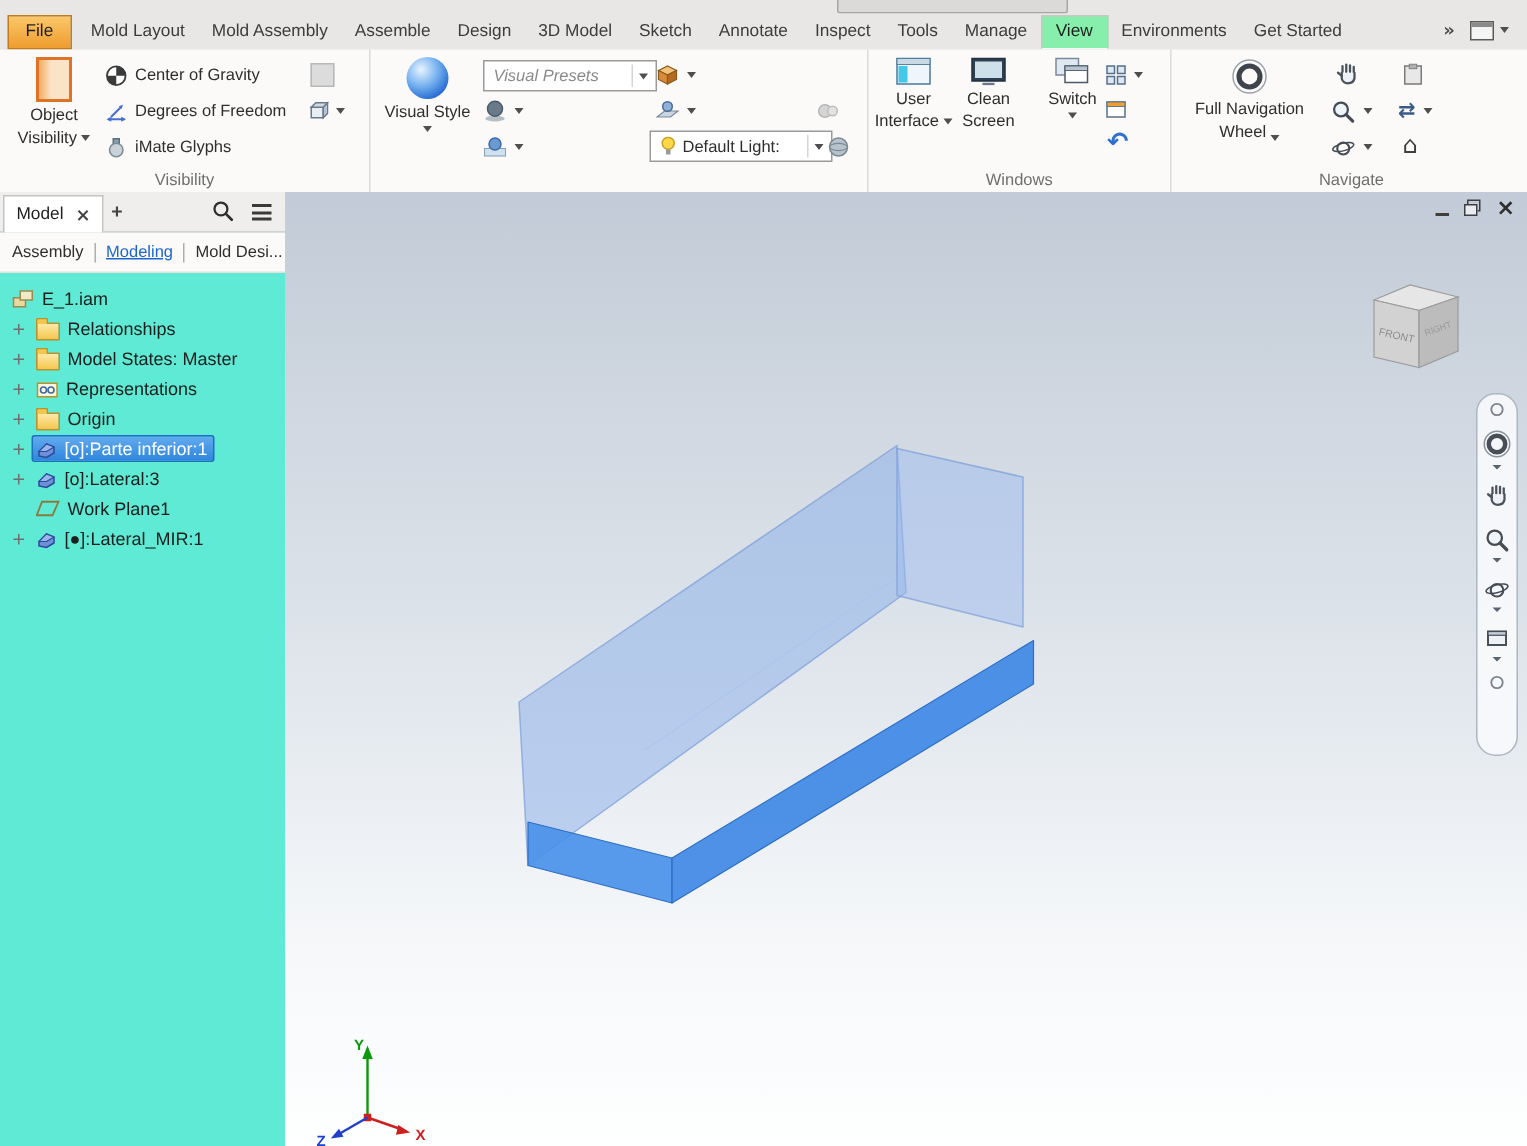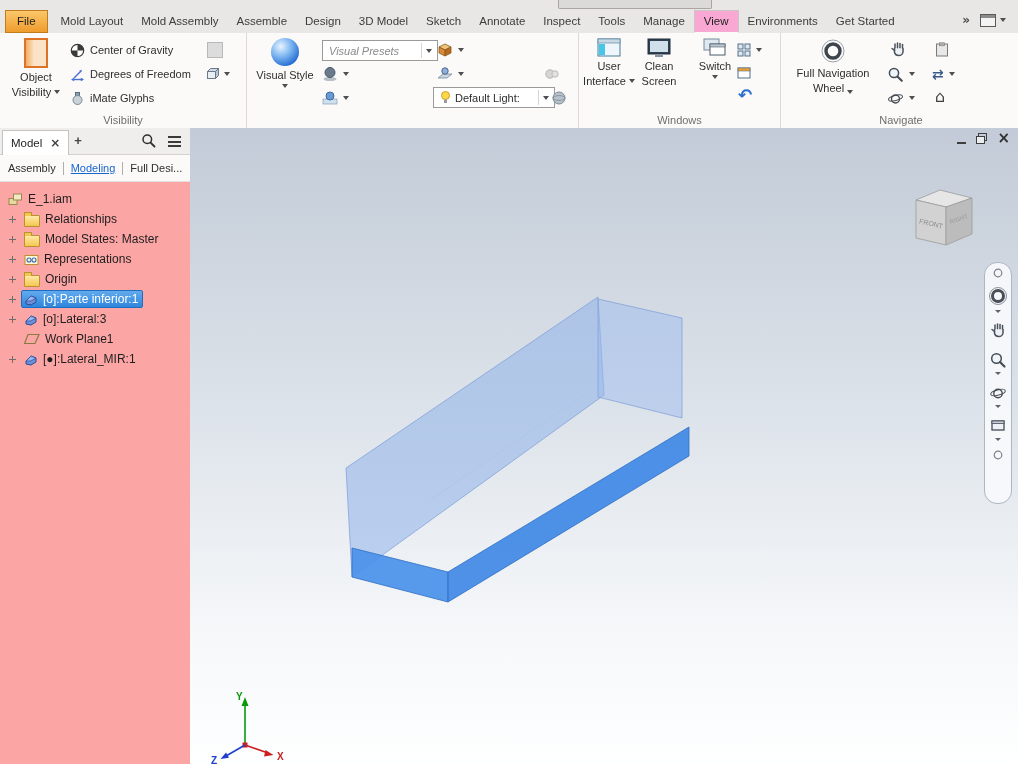--- a/index.html
+++ b/index.html
@@ -5,21 +5,21 @@
   html,body{margin:0;padding:0}
   body{font-family:"Liberation Sans","DejaVu Sans",sans-serif;background:#6b6b6b}
   .app{position:relative;width:1018px;height:764px;background:#e9e7e5;overflow:hidden;font-size:11.5px;color:#333}
 
   
   .topstrip{position:absolute;top:0;left:0;width:100%;height:10px;background:#e9e7e5}
   .top-partial{position:absolute;top:0;left:558px;width:152px;height:8px;background:#dcdad8;border:1px solid #a8a5a2;border-top:none;border-radius:0 0 2px 2px}
   .tabbar{position:absolute;top:10px;left:0;width:100%;height:23px;background:#e9e7e5;display:flex;align-items:stretch;padding-left:5px}
   .tab{line-height:23px;padding:0 9px;color:#3c3c3c;white-space:nowrap;cursor:default}
   .tab.file{background:linear-gradient(#fac76a,#ef9c2e);border:1px solid #c07c1e;color:#1e1e1e;margin-right:4px;line-height:21px;padding:0 11px}
-  .tab.active{background:#f9a8d4;border:1px solid #c9c6c3;border-bottom:1px solid #fbfaf9;color:#1e1e1e;line-height:21px}
+  .tab.active{background:#86efac;border:1px solid #c9c6c3;border-bottom:1px solid #fbfaf9;color:#1e1e1e;line-height:21px}
   .tabbar-right{position:absolute;top:13px;right:12px;display:flex;align-items:center;gap:12px;color:#4a4a4a;z-index:6}
   .chevrons{font-weight:bold;font-size:12px;letter-spacing:-2px;font-family:"DejaVu Sans",sans-serif}
   .disp-opt{display:flex;align-items:center;gap:4px}
   .winico{width:14px;height:11px;border:1px solid #5a5a5a;background:#f4f4f4;position:relative}
   .winico::before{content:"";position:absolute;left:0;top:0;right:0;height:3px;background:#8a8a8a}
 
   
   .ribbon{position:absolute;top:33px;left:0;width:100%;height:95px;background:#fbfaf9;border-bottom:1px solid #c2bfbc;display:flex}
   .rgroup{position:relative;height:100%;border-right:1px solid #ddd9d6;flex:none}
   .glabel{position:absolute;bottom:2px;left:0;right:0;display:flex;justify-content:center;align-items:center;gap:5px;font-size:11px;color:#6e6e6e}
@@ -32,21 +32,21 @@
   .sphere-icon{width:28px;height:28px;border-radius:50%;background:radial-gradient(circle at 35% 30%,#e8f4ff,#7ab4f0 40%,#2a6fd4 75%,#1a55b0)}
   .dis-ico{width:14px;height:14px;background:#dcdcdc;border:1px solid #b8b8b8}
   .combo{display:flex;align-items:center;background:#fff;border:1px solid #9a9a9a;height:19px;padding:0 2px 0 6px;gap:4px}
   .combo .ctext{flex:1;font-size:11px;color:#8a8a8a;font-style:italic;white-space:nowrap;overflow:hidden}
   .combo .cbtn{width:13px;height:15px;display:flex;align-items:center;justify-content:center;border-left:1px solid #d5d5d5}
   .combo.light .ctext{font-style:normal;color:#2e2e2e}
   .glyph{font-family:"DejaVu Sans",sans-serif;font-size:14px;color:#3f3f3f;line-height:1}
   .glyph.blue{color:#2f6fd0;font-size:17px;font-weight:bold}
 
   
-  .browser{position:absolute;top:128px;left:0;width:190px;height:636px;background:#fca5a5;border-right:1px solid #a9a6a3;display:flex;flex-direction:column}
+  .browser{position:absolute;top:128px;left:0;width:190px;height:636px;background:#5eead4;border-right:1px solid #a9a6a3;display:flex;flex-direction:column}
   .bheader{height:26px;background:#f0eeec;border-bottom:1px solid #d5d2cf;position:relative;flex:none}
   .doctab{position:absolute;left:2px;top:2px;bottom:-1px;background:#fff;border:1px solid #c5c2bf;border-bottom:none;display:flex;align-items:center;gap:8px;padding:0 8px;font-size:11.5px;color:#1e1e1e}
   .doctab .x{font-size:12px;color:#444;font-weight:bold;line-height:1;font-family:"DejaVu Sans",sans-serif}
   .newtab{position:absolute;left:70px;top:4px;width:16px;height:16px;display:flex;align-items:center;justify-content:center;color:#444;font-size:13px;font-weight:bold}
   .searchbtn{position:absolute;right:34px;top:5px}
   .hamburger{width:13px;height:11px;background:
     linear-gradient(#3a3a3a,#3a3a3a) 0 0/13px 2px no-repeat,
     linear-gradient(#3a3a3a,#3a3a3a) 0 4.5px/13px 2px no-repeat,
     linear-gradient(#3a3a3a,#3a3a3a) 0 9px/13px 2px no-repeat}
   .menubtn{position:absolute;right:9px;top:8px}
@@ -355,21 +355,21 @@
             <line x1="9.6" y1="9.6" x2="13.5" y2="13.5" stroke="#2e2e2e" stroke-width="1.8" stroke-linecap="round"></line>
           </svg>
       </div>
       <div class="menubtn hamburger"></div>
     </div>
     <div class="bsubtabs">
       <span class="subtab">Assembly</span>
       <span class="vsep"></span>
       <span class="subtab active">Modeling</span>
       <span class="vsep"></span>
-      <span class="subtab">Full Desi...</span>
+      <span class="subtab">Mold Desi...</span>
     </div>
     <div class="tree">
       <div class="trow root">
         <div class="rowbox">
           <svg width="15" height="14">
               <rect x="1" y="6.5" width="8" height="6" fill="#e8d9a0" stroke="#9a8a50"></rect>
               <rect x="5.5" y="2" width="8" height="6" fill="#f2e9c6" stroke="#9a8a50"></rect>
             </svg>
           <span>E_1.iam</span>
         </div>

